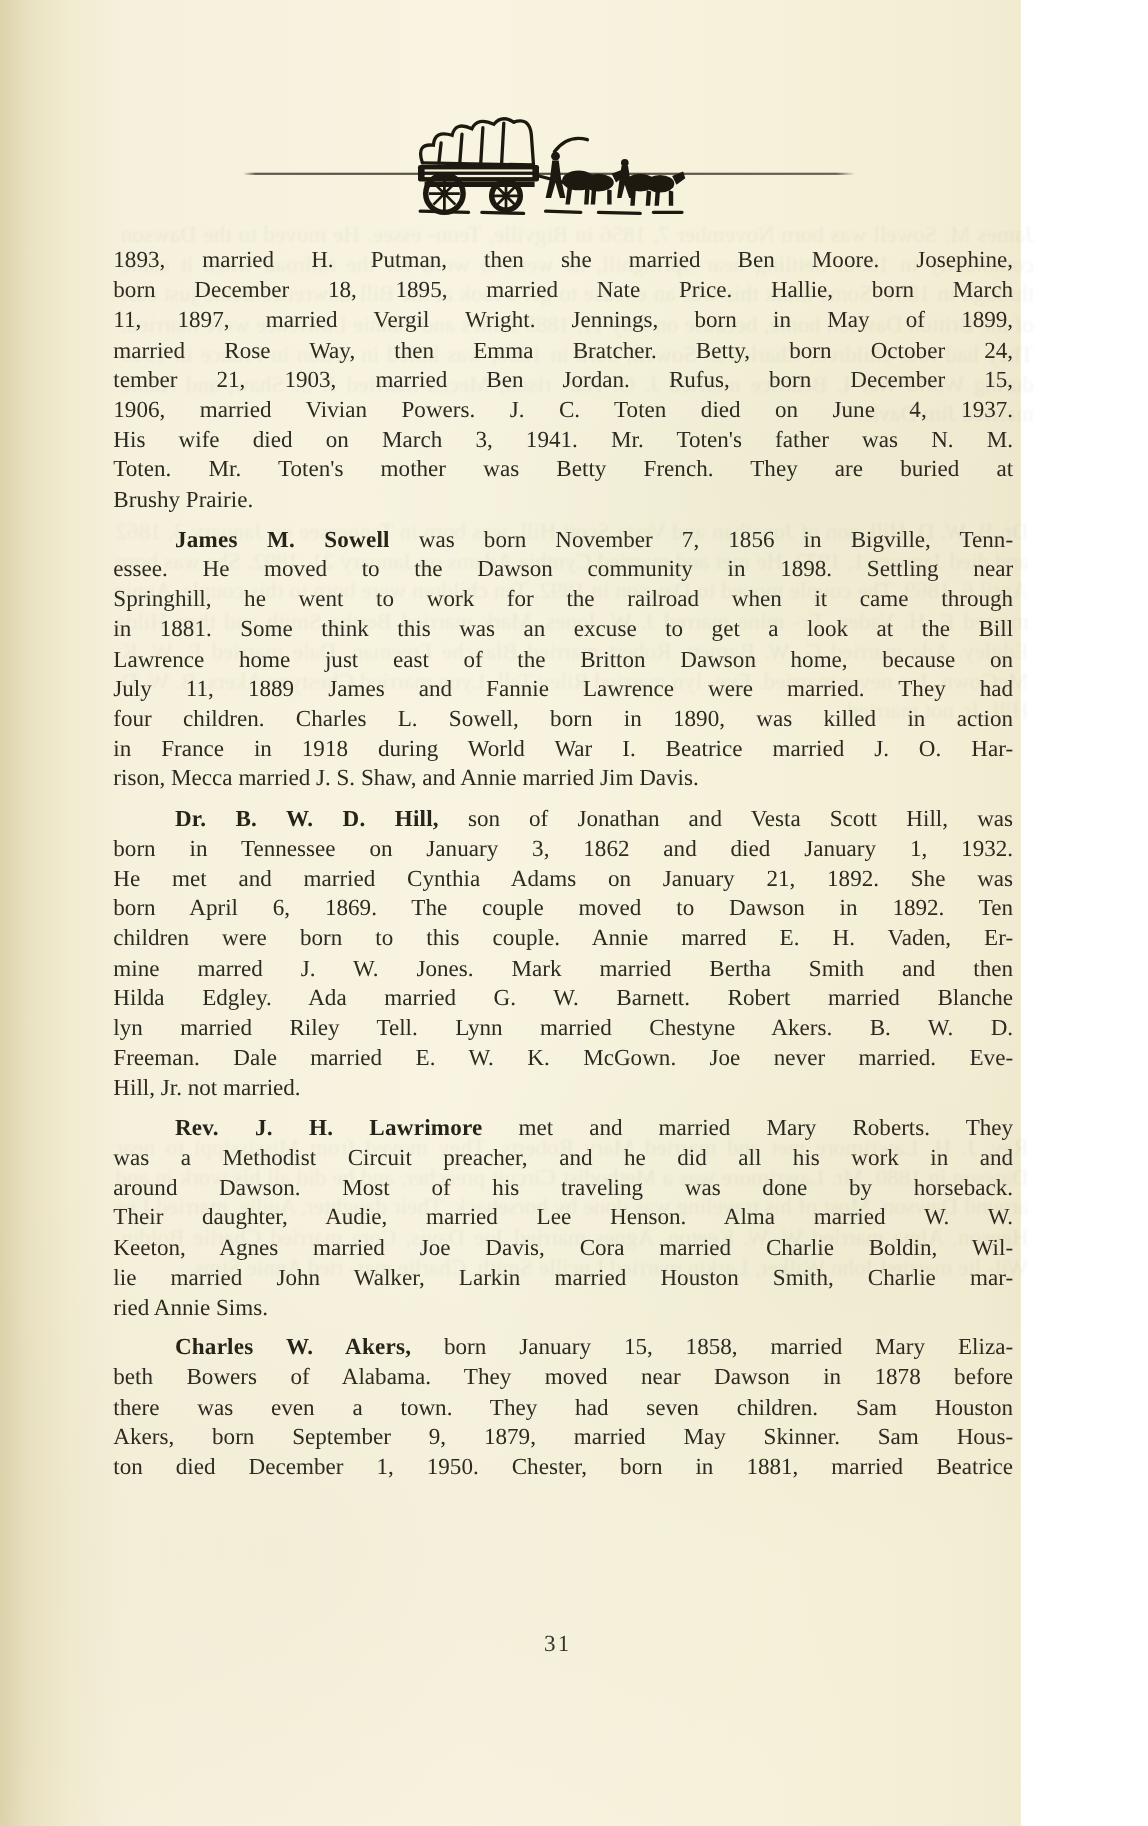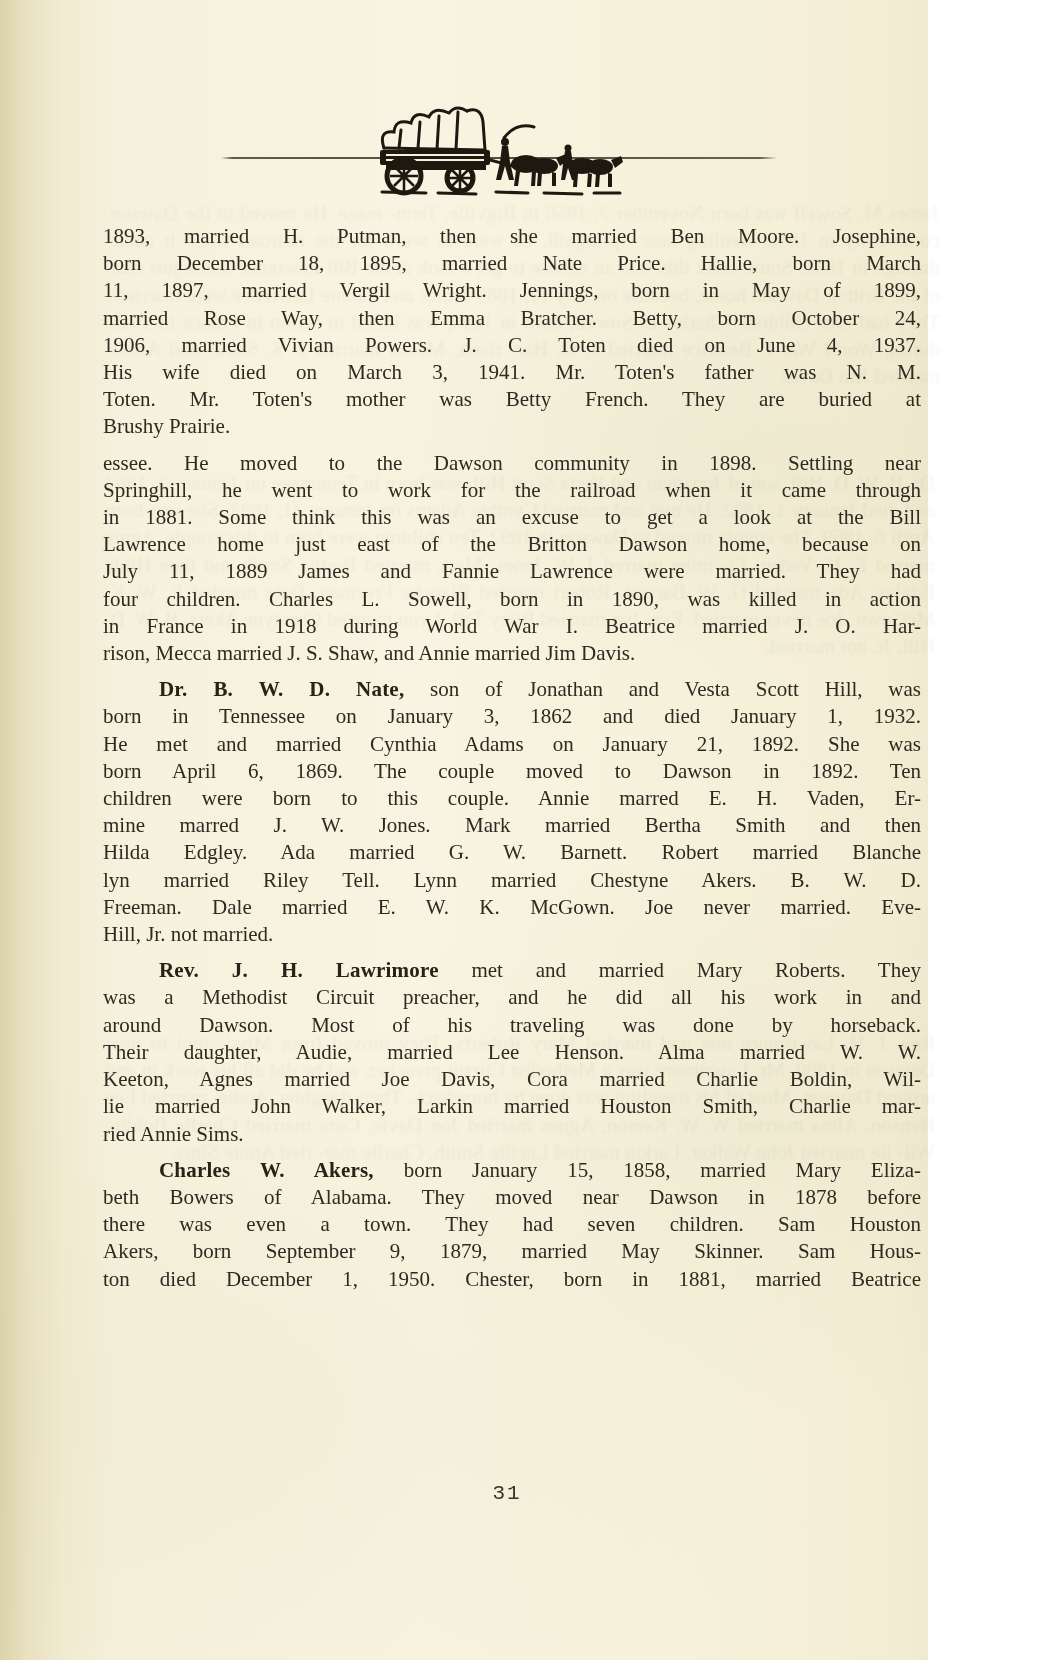--- a/index.html
+++ b/index.html
@@ -43,21 +43,21 @@
     font-size: 21px; line-height: 27.2px; color: #2e2a21;
     text-rendering: optimizeLegibility;
   }
   .paragraph + .paragraph { margin-top: 9px; }
   .line { text-align: justify; text-align-last: justify; white-space: normal; }
   .line.last { text-align-last: left; }
   .line.indent { text-indent: 56px; }
   .line strong { font-weight: bold; letter-spacing: 0.2px; color: #272318; }
   .page-number {
     position: absolute; top: 1482px; left: 0; width: 1014px;
-    text-align: center; font-size: 21px; letter-spacing: 2px; color: #38332a; font-family: Liberation Mono, monospace;
+    text-align: center; font-size: 21px; letter-spacing: 2px; color: #38332a;
   }
 </style>
 </head>
 <body>
 
 <div class="page">
 
   <div class="ghost" style="top:200px; left:110px; height:300px;">James M. Sowell was born November 7, 1856 in Bigville, Tenn- essee. He moved to the Dawson community in 1898. Settling near Springhill, he went to work for the railroad when it came through in 1881. Some think this was an excuse to get a look at the Bill Lawrence home just east of the Britton Dawson home, because on July 11, 1889 James and Fannie Lawrence were married. They had four children. Charles L. Sowell, born in 1890, was killed in action in France in 1918 during World War I. Beatrice married J. O. Har- rison, Mecca married J. S. Shaw, and Annie married Jim Davis.</div>
   <div class="ghost" style="top:470px; left:105px; height:330px;">Dr. B. W. D. Hill, son of Jonathan and Vesta Scott Hill, was born in Tennessee on January 3, 1862 and died January 1, 1932. He met and married Cynthia Adams on January 21, 1892. She was born April 6, 1869. The couple moved to Dawson in 1892. Ten children were born to this couple. Annie marred E. H. Vaden, Er- mine marred J. W. Jones. Mark married Bertha Smith and then Hilda Edgley. Ada married G. W. Barnett. Robert married Blanche Freeman. Dale married E. W. K. McGown. Joe never married. Eve- lyn married Riley Tell. Lynn married Chestyne Akers. B. W. D. Hill, Jr. not married.</div>
   <div class="ghost" style="top:1030px; left:105px; height:330px;">Rev. J. H. Lawrimore met and married Mary Roberts. They moved from Mississippi to near Dawson in 1880. Mr. Lawrimore was a Methodist Circuit preacher, and he did all his work in and around Dawson. Most of his traveling was done by horseback. Their daughter, Audie, married Lee Henson. Alma married W. W. Keeton, Agnes married Joe Davis, Cora married Charlie Boldin, Wil- lie married John Walker, Larkin married Lucille Smith, Charlie mar- ried Annie Sims.</div>
@@ -118,37 +118,39 @@
       </svg>
     </div>
   </div>
 
   <div class="text-block">
       <div class="paragraph">
         <div class="line">1893, married H. Putman, then she married Ben Moore. Josephine,</div>
         <div class="line">born December 18, 1895, married Nate Price. Hallie, born March</div>
         <div class="line">11, 1897, married Vergil Wright. Jennings, born in May of 1899,</div>
         <div class="line">married Rose Way, then Emma Bratcher. Betty, born October 24,</div>
+        <div class="line">tember 21, 1903, married Ben Jordan. Rufus, born December 15,</div>
         <div class="line">1906, married Vivian Powers. J. C. Toten died on June 4, 1937.</div>
         <div class="line">His wife died on March 3, 1941. Mr. Toten's father was N. M.</div>
         <div class="line">Toten. Mr. Toten's mother was Betty French. They are buried at</div>
         <div class="line last">Brushy Prairie.</div>
       </div>
       <div class="paragraph">
+        <div class="line indent"><strong>James M. Sowell</strong> was born November 7, 1856 in Bigville, Tenn-</div>
         <div class="line">essee. He moved to the Dawson community in 1898. Settling near</div>
         <div class="line">Springhill, he went to work for the railroad when it came through</div>
         <div class="line">in 1881. Some think this was an excuse to get a look at the Bill</div>
         <div class="line">Lawrence home just east of the Britton Dawson home, because on</div>
         <div class="line">July 11, 1889 James and Fannie Lawrence were married. They had</div>
         <div class="line">four children. Charles L. Sowell, born in 1890, was killed in action</div>
         <div class="line">in France in 1918 during World War I. Beatrice married J. O. Har-</div>
         <div class="line last">rison, Mecca married J. S. Shaw, and Annie married Jim Davis.</div>
       </div>
       <div class="paragraph">
-        <div class="line indent"><strong>Dr. B. W. D. Nate,</strong> son of Jonathan and Vesta Scott Hill, was</div>
+        <div class="line indent"><strong>Dr. B. W. D. Hill,</strong> son of Jonathan and Vesta Scott Hill, was</div>
         <div class="line">born in Tennessee on January 3, 1862 and died January 1, 1932.</div>
         <div class="line">He met and married Cynthia Adams on January 21, 1892. She was</div>
         <div class="line">born April 6, 1869. The couple moved to Dawson in 1892. Ten</div>
         <div class="line">children were born to this couple. Annie marred E. H. Vaden, Er-</div>
         <div class="line">mine marred J. W. Jones. Mark married Bertha Smith and then</div>
         <div class="line">Hilda Edgley. Ada married G. W. Barnett. Robert married Blanche</div>
         <div class="line">lyn married Riley Tell. Lynn married Chestyne Akers. B. W. D.</div>
         <div class="line">Freeman. Dale married E. W. K. McGown. Joe never married. Eve-</div>
         <div class="line last">Hill, Jr. not married.</div>
       </div>

